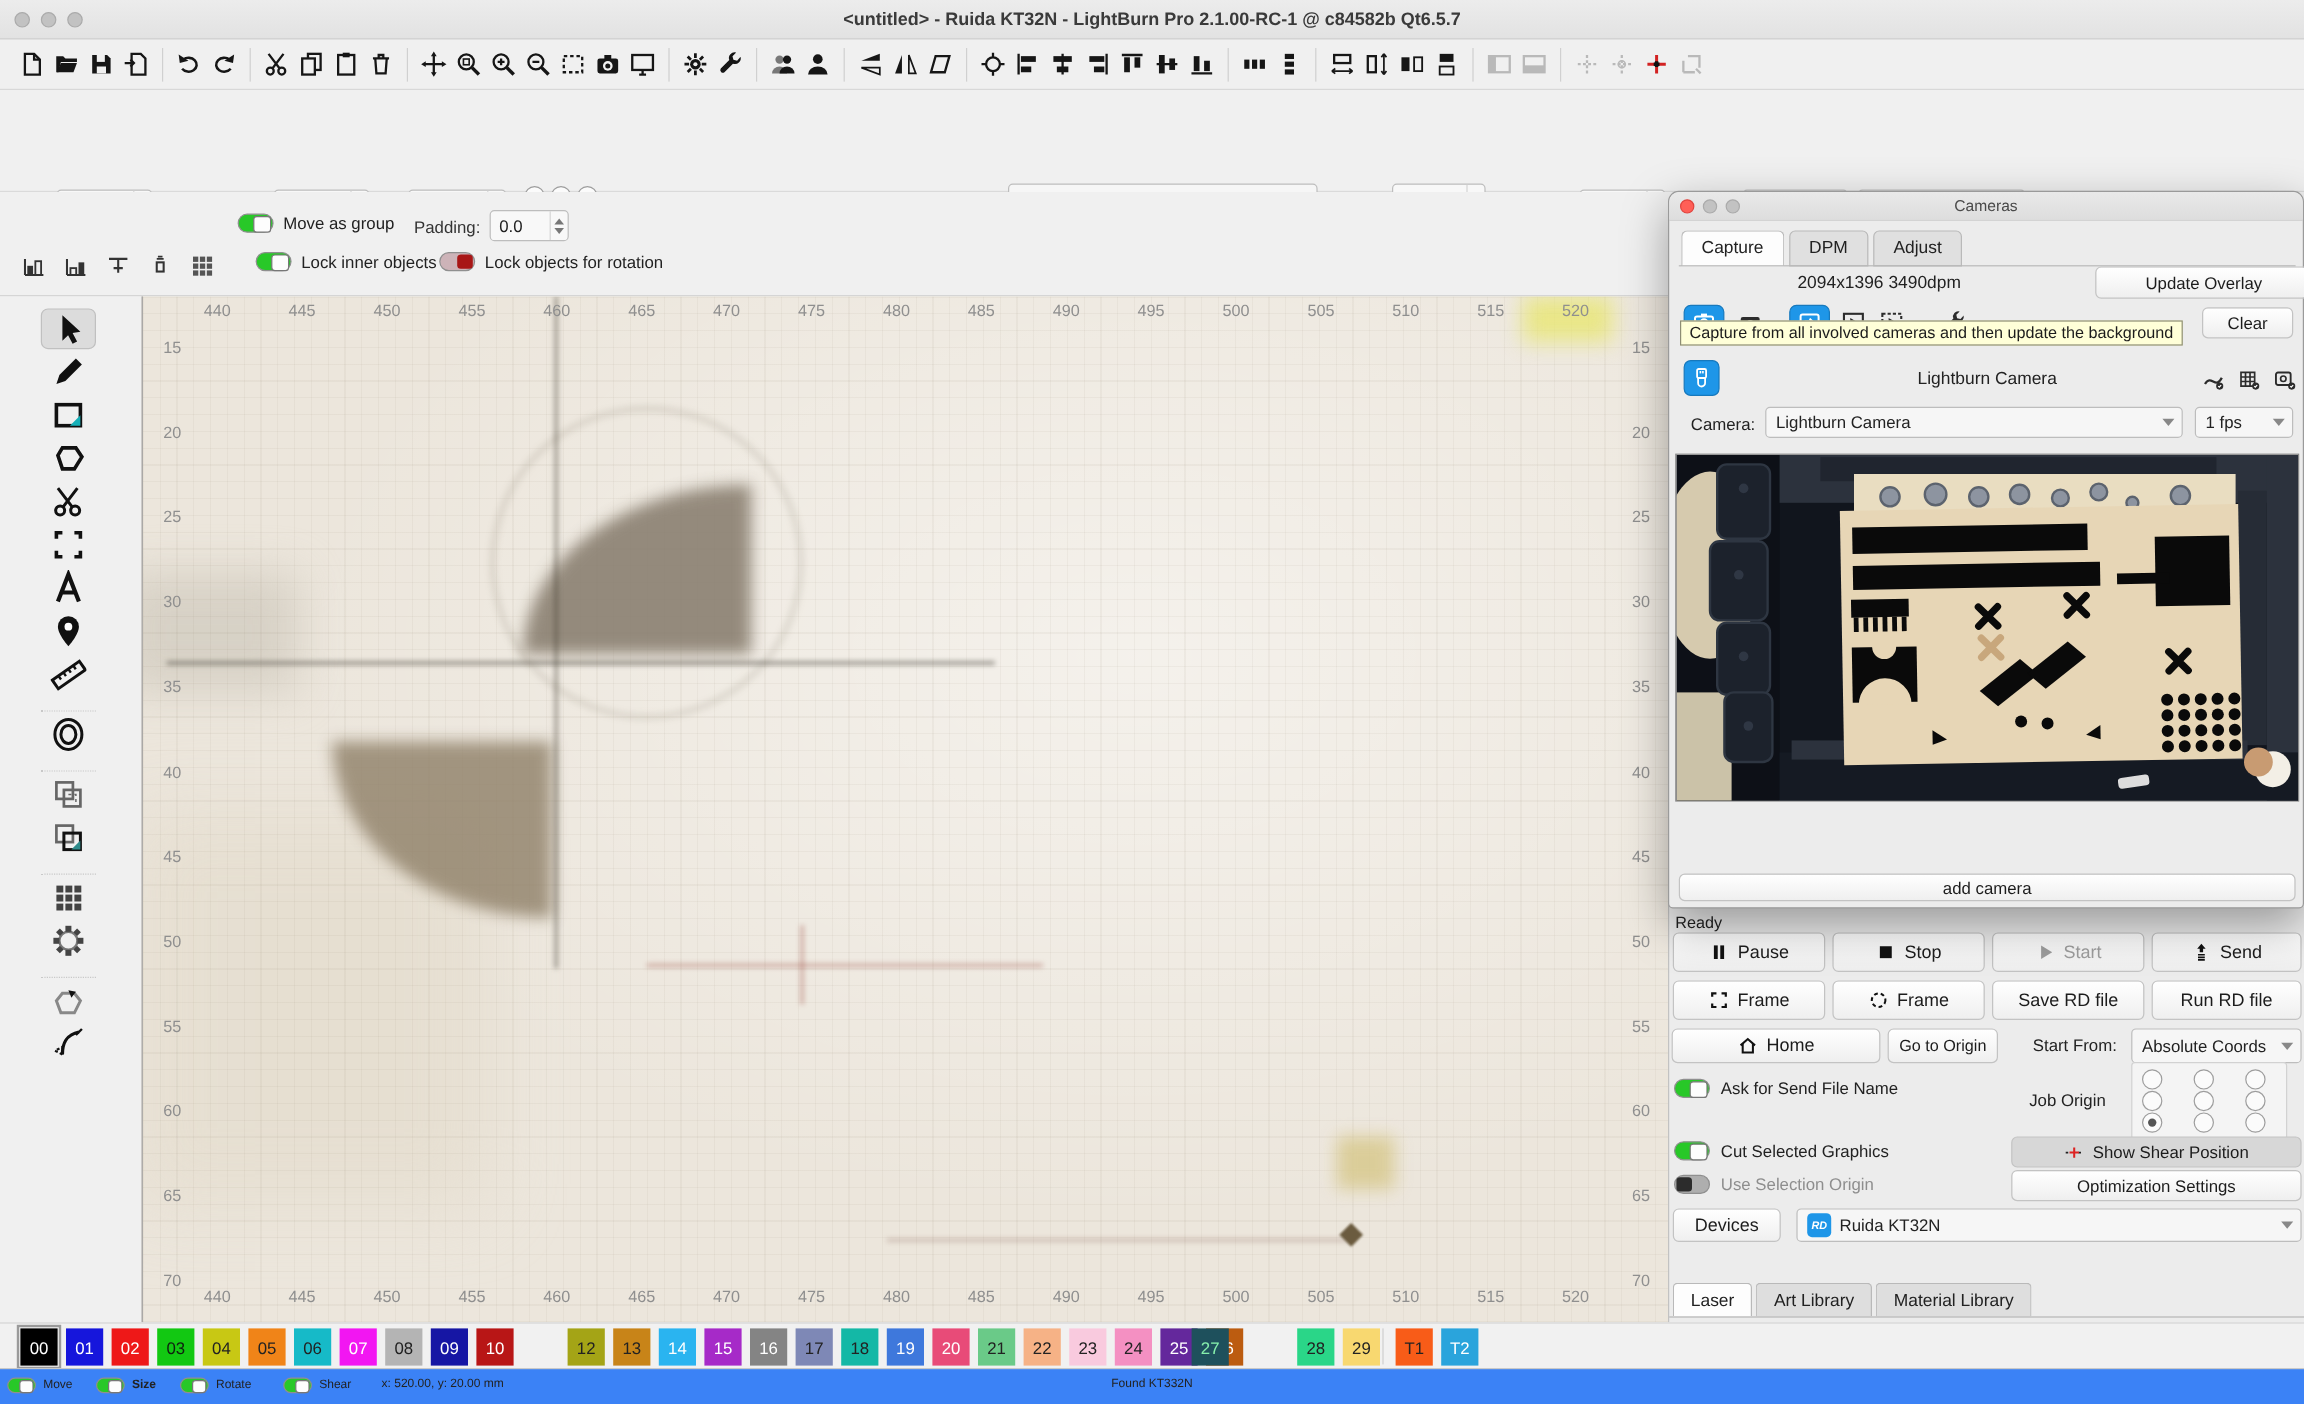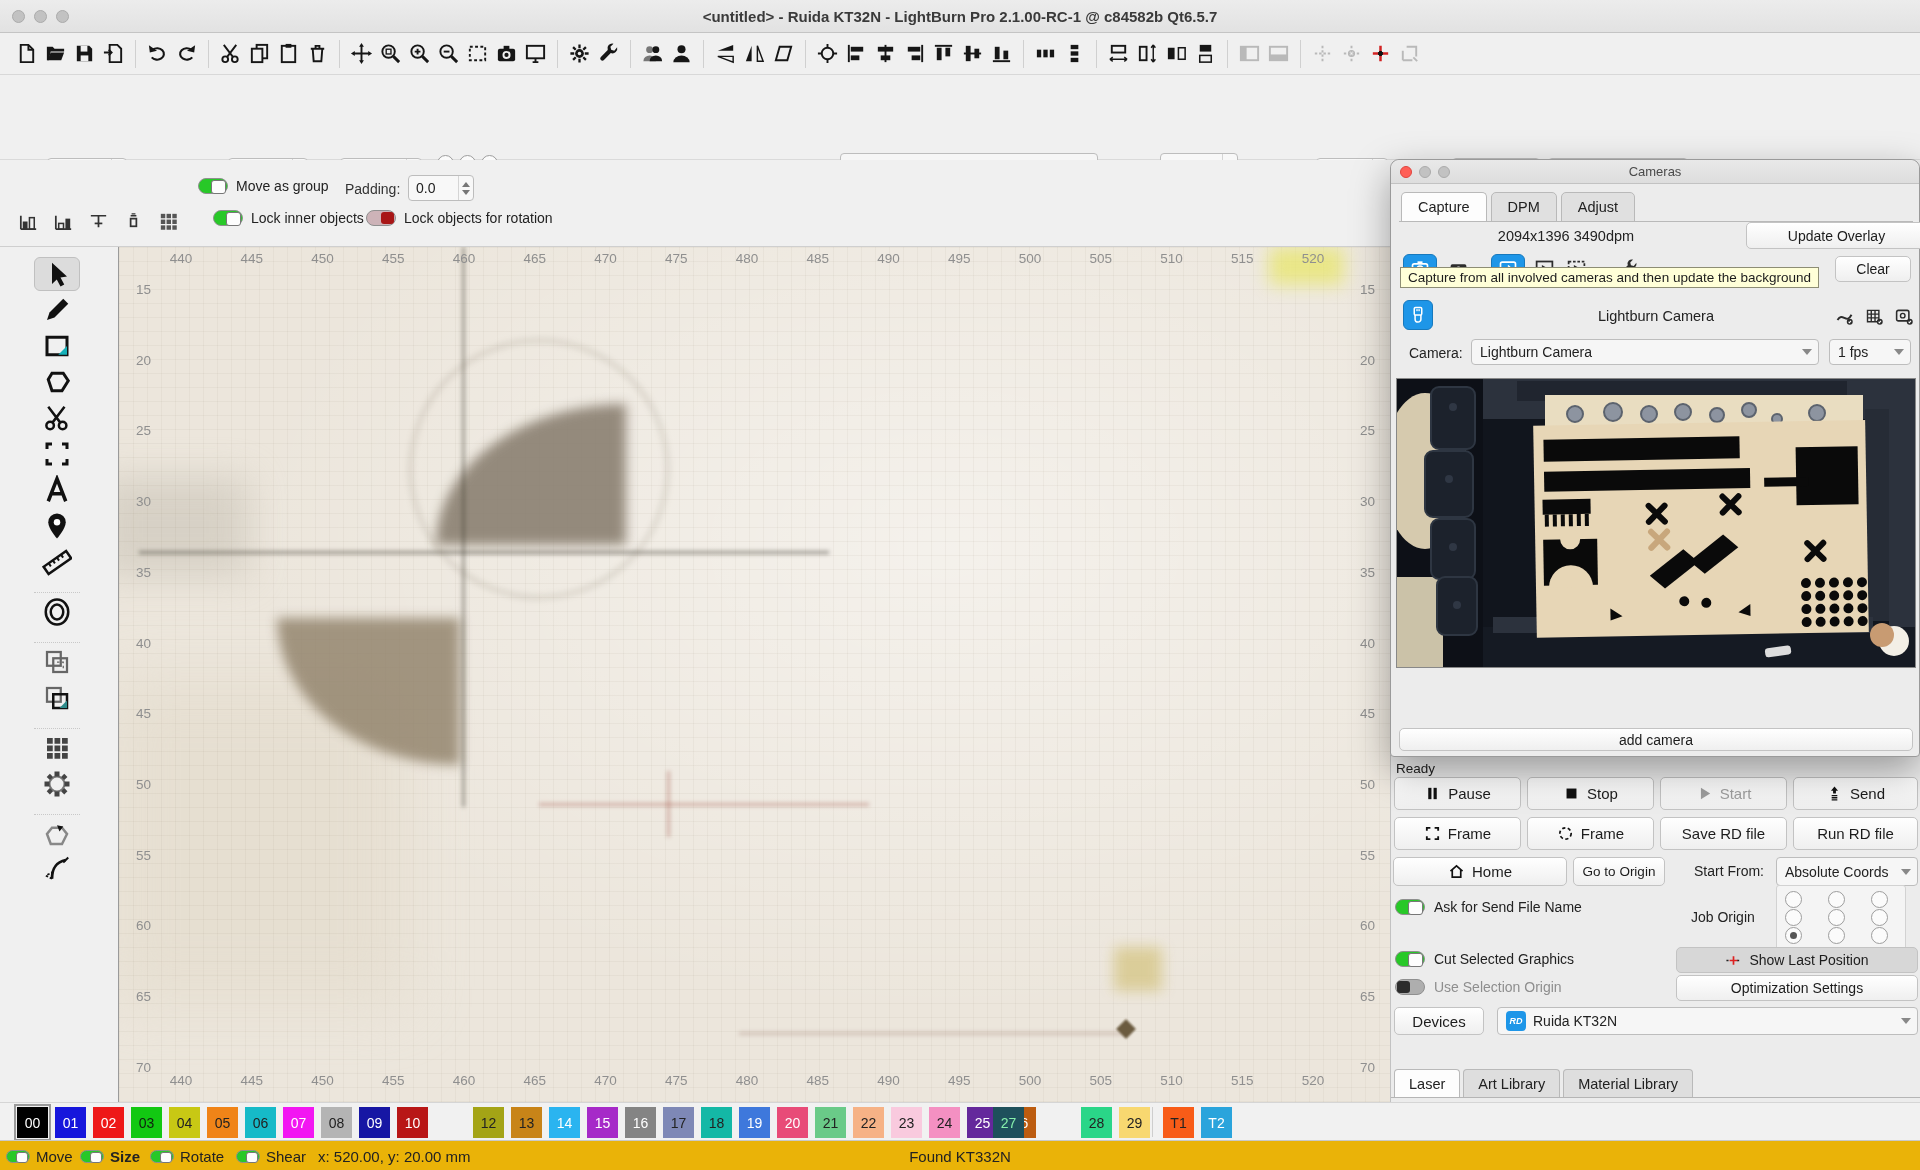--- a/index.html
+++ b/index.html
@@ -76,21 +76,21 @@
   .bluebtn svg{width:20px;height:20px;}
   .camicon{display:inline-flex;align-items:center;justify-content:center;width:30px;height:28px;}
   .camicon svg{width:21px;height:21px;}
   .tooltip{position:absolute;background:#ffffd8;border:1px solid #8d8d74;color:#1c1c1c;font-size:13.5px;padding:2px 7px;white-space:nowrap;z-index:60;}
   
   .palettebar{position:absolute;left:0;top:1102px;width:1920px;height:38px;background:#f1f1f1;border-top:1px solid #d5d5d5;}
   .chip{position:absolute;top:4px;width:31px;height:31px;display:flex;align-items:center;justify-content:center;font-size:14px;}
   .chip.sel{outline:2px solid #9a9a9a;outline-offset:1px;}
   .chipdiv{position:absolute;top:4px;width:1px;height:30px;background:#cecece;}
   
-  .statusbar{position:absolute;left:0;top:1140px;width:1920px;height:30px;background:#eab308;border-top:1px solid #c9c9c9;font-size:15px;display:block;}
+  .statusbar{position:absolute;left:0;top:1140px;width:1920px;height:30px;background:#3b82f6;border-top:1px solid #c9c9c9;font-size:10px;display:block;}
   .sb{position:absolute;top:7px;white-space:nowrap;}
   .toggle.sm{width:24px;height:13px;}
   .toggle.sm.on::after{width:10px;height:9px;}
 </style>
 </head>
 <body>
 
 <div class="app">
 
   <div class="titlebar">
@@ -902,21 +902,21 @@
 
       <span class="dk" style="left:4px;top:704px;display:inline-flex;align-items:center;gap:9px;">
           <span class="toggle on"></span>
           <span>Cut Selected Graphics</span>
         </span>
       <span class="dk lbtn pressed" style="left:285px;top:700px;width:242px;height:26px;font-size:14px;">
           <svg viewBox="0 0 24 24">
             <path d="M2 12h5M17 12h5" stroke="#222" stroke-width="2" stroke-dasharray="3 2"></path>
             <path d="M12 6v12M6.5 12h11" stroke="#d22" stroke-width="2.4"></path>
           </svg>
-          <span>Show Last Position</span>
+          <span>Show Shear Position</span>
         </span>
 
       <span class="dk" style="left:4px;top:732px;display:inline-flex;align-items:center;gap:9px;color:#8e8e8e;">
           <span class="toggle off"></span>
           <span>Use Selection Origin</span>
         </span>
       <span class="dk lbtn" style="left:285px;top:728px;width:242px;height:26px;font-size:14px;">
           <span>Optimization Settings</span>
         </span>
 

